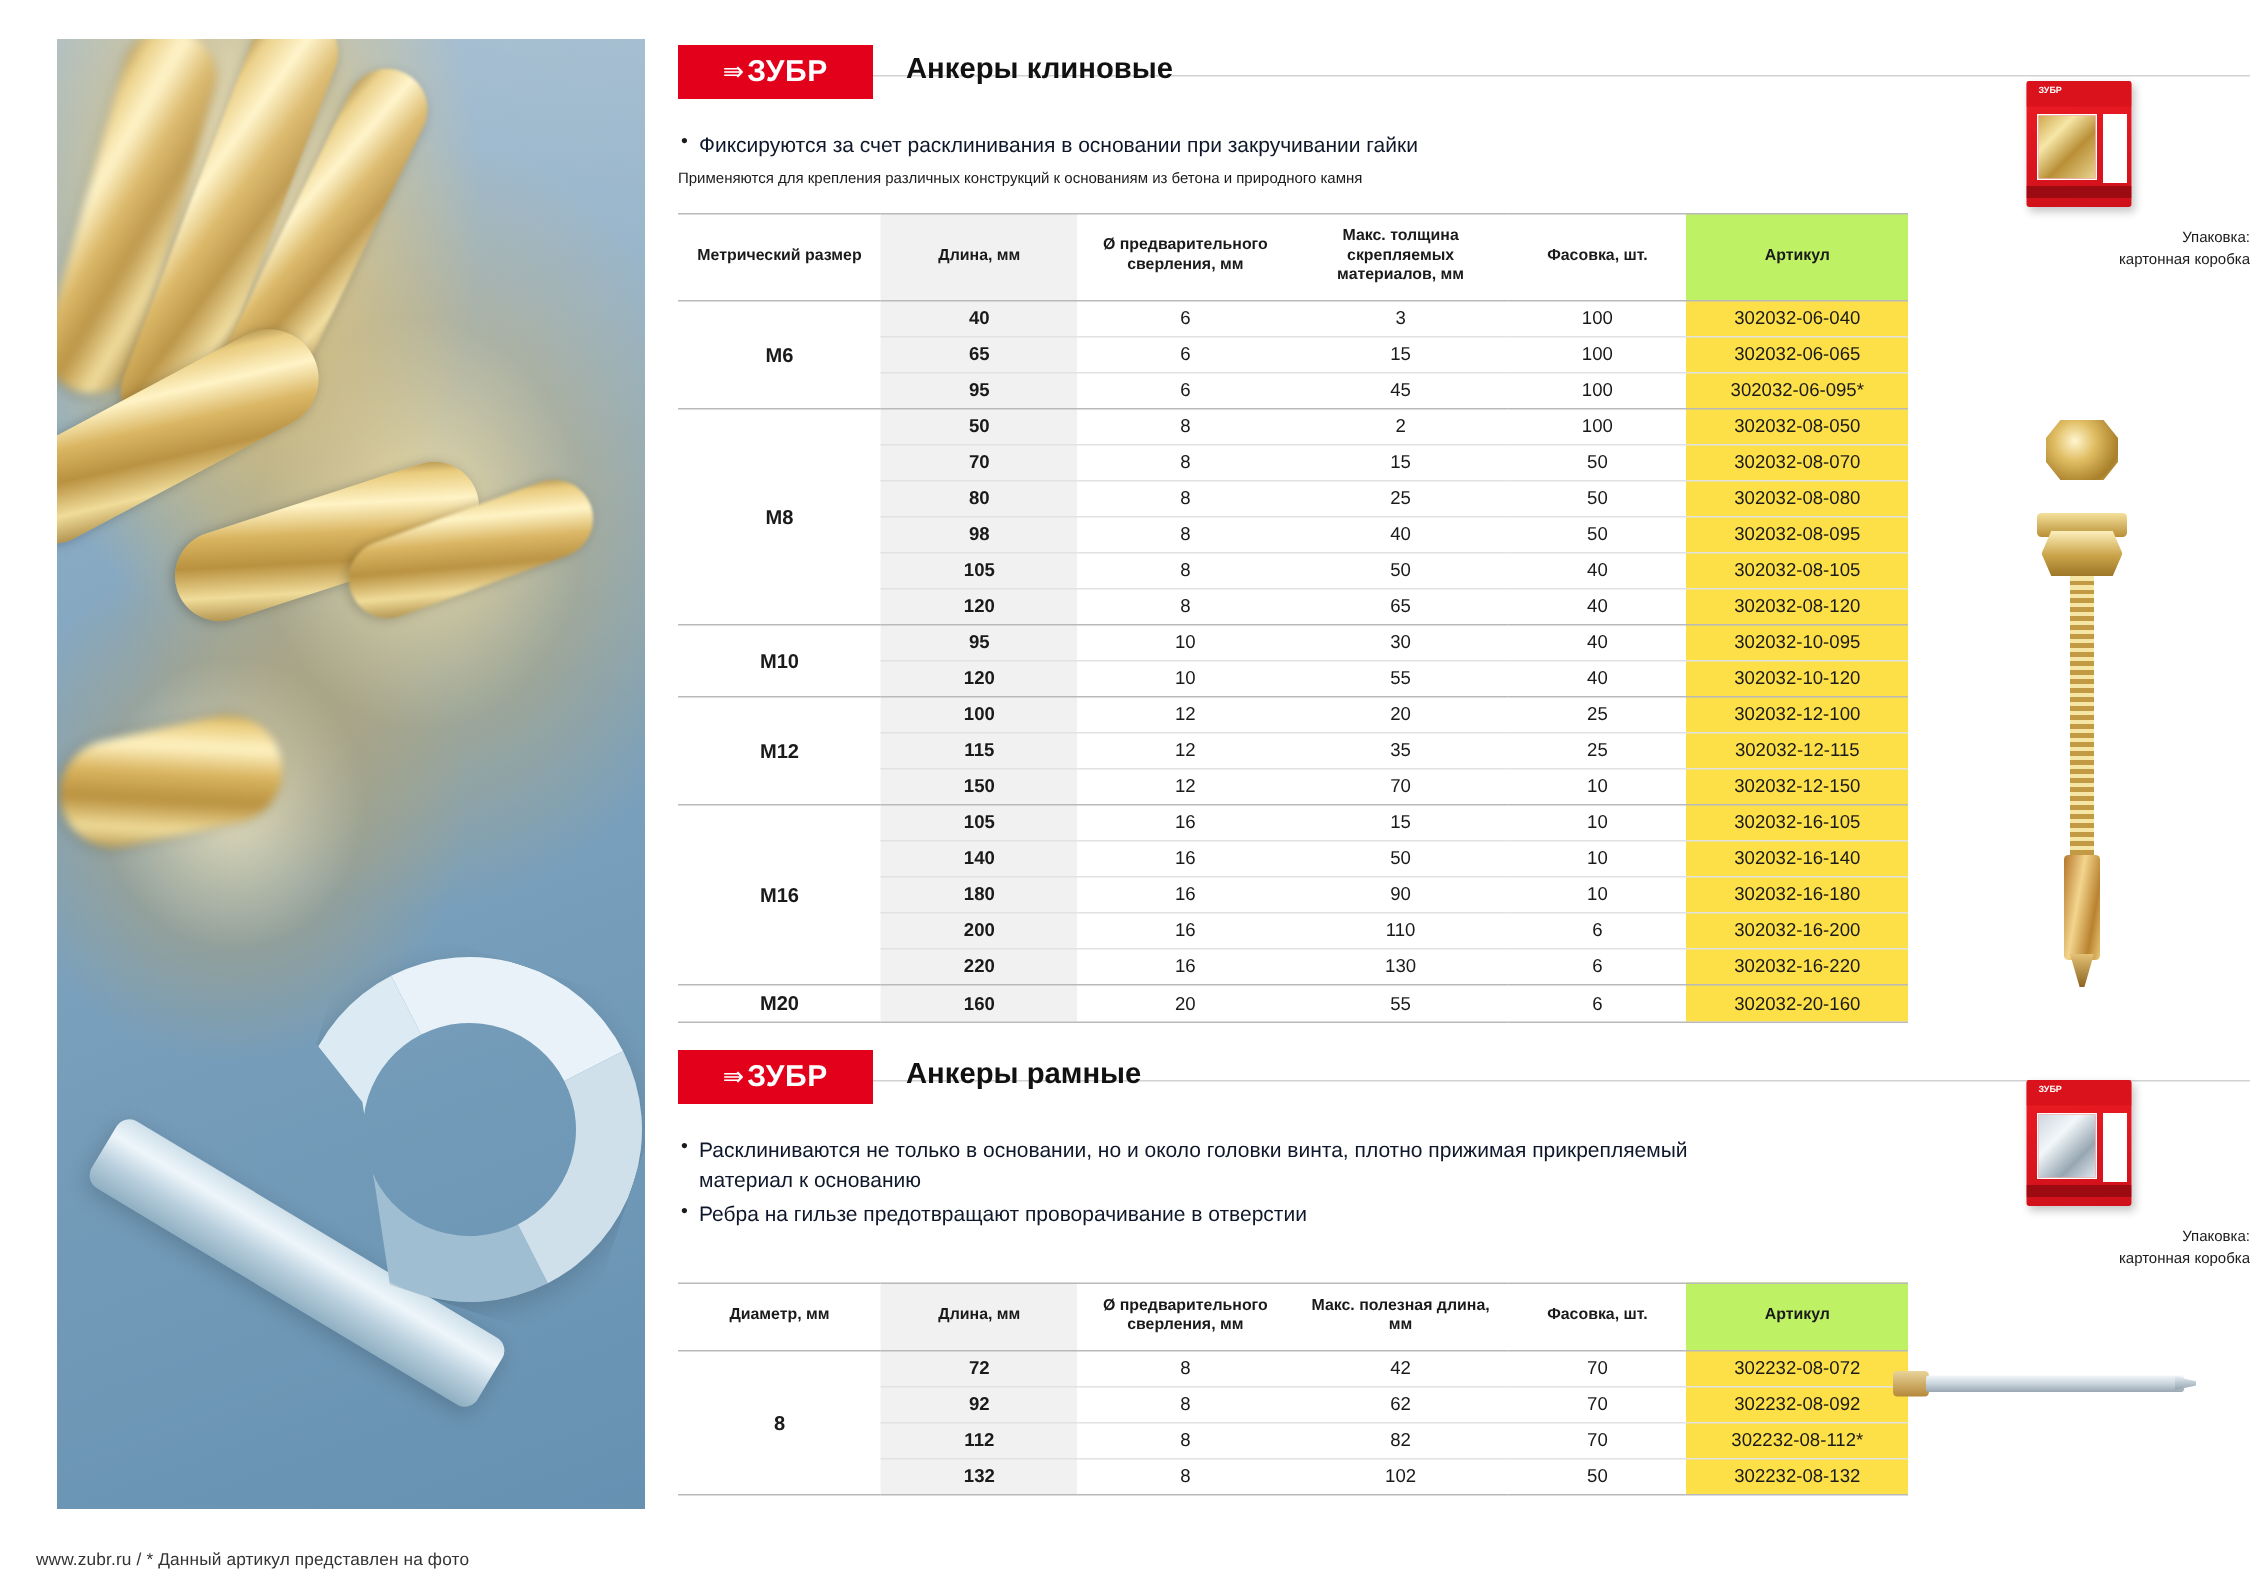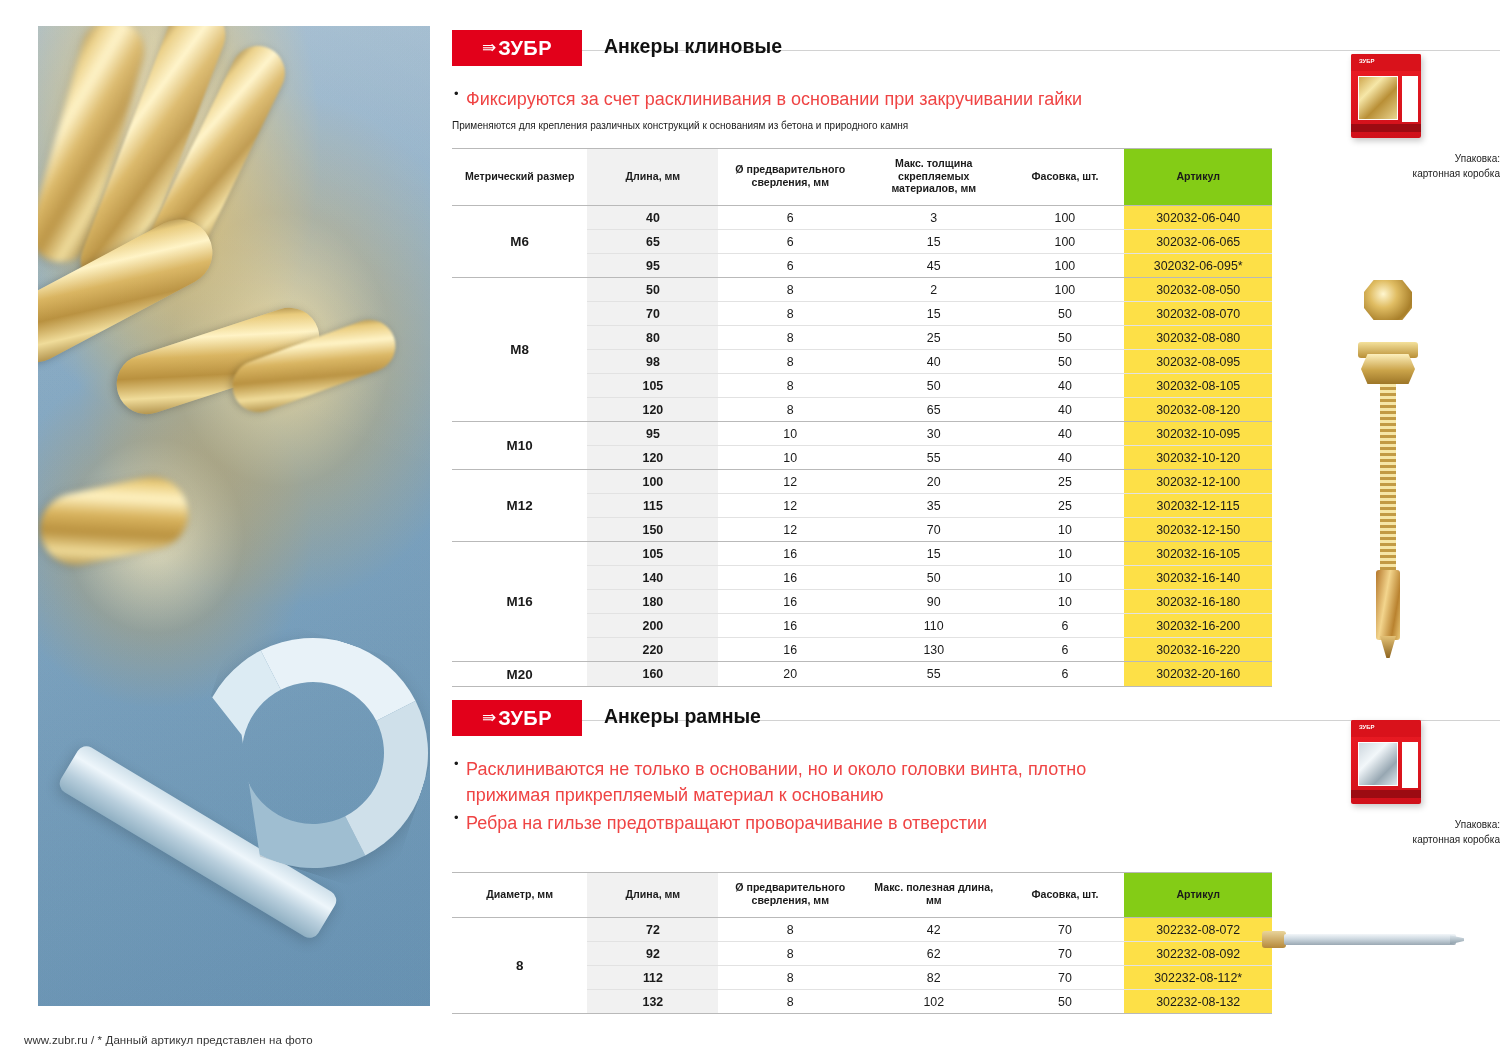--- a/index.html
+++ b/index.html
@@ -123,21 +123,21 @@
     font-size: 20px;
     letter-spacing: 0.5px;
   }
   .sec-title {
     position: absolute; left: 152px; top: 5px;
     font-size: 19.5px; font-weight: bold; color: #111;
   }
 
   .bullets { margin-top: 12px; }
   .bullet {
-    font-size: 18px; line-height: 1.45; color: #ef4444;
+    font-size: 14px; line-height: 1.45; color: #0f172a;
     padding-left: 14px; position: relative; margin-bottom: 2px;
   }
   .bullet::before {
     content: "•"; position: absolute; left: 2px; top: -1px; font-size: 13px; color: #1a1a1a;
   }
   .plain {
     font-size: 10px; line-height: 1.45; color: #1a1a1a; margin-top: 7px;
   }
 
   
@@ -208,21 +208,21 @@
     font-size: 12.4px;
   }
   table.spec td.size {
     font-weight: bold; font-size: 13.4px;
     border-bottom: 1px solid #b9b9b9;
   }
   table.spec tr.group-end td { border-bottom: 1px solid #b9b9b9; }
   table.spec td.len { font-weight: bold; background: #f1f1f1; }
   table.spec td.art { background: #fde047; }
   table.spec th.len-h { background: #f1f1f1; }
-  table.spec th.art-h { background: #84cc16; }
+  table.spec th.art-h { background: #bef264; }
   table.spec colgroup col.c1 { width: 16.5%; }
   table.spec colgroup col.c2 { width: 16%; }
   table.spec colgroup col.c3 { width: 17.5%; }
   table.spec colgroup col.c4 { width: 17.5%; }
   table.spec colgroup col.c5 { width: 14.5%; }
   table.spec colgroup col.c6 { width: 18%; }
 
   
   .anchor-render {
     position: absolute;

